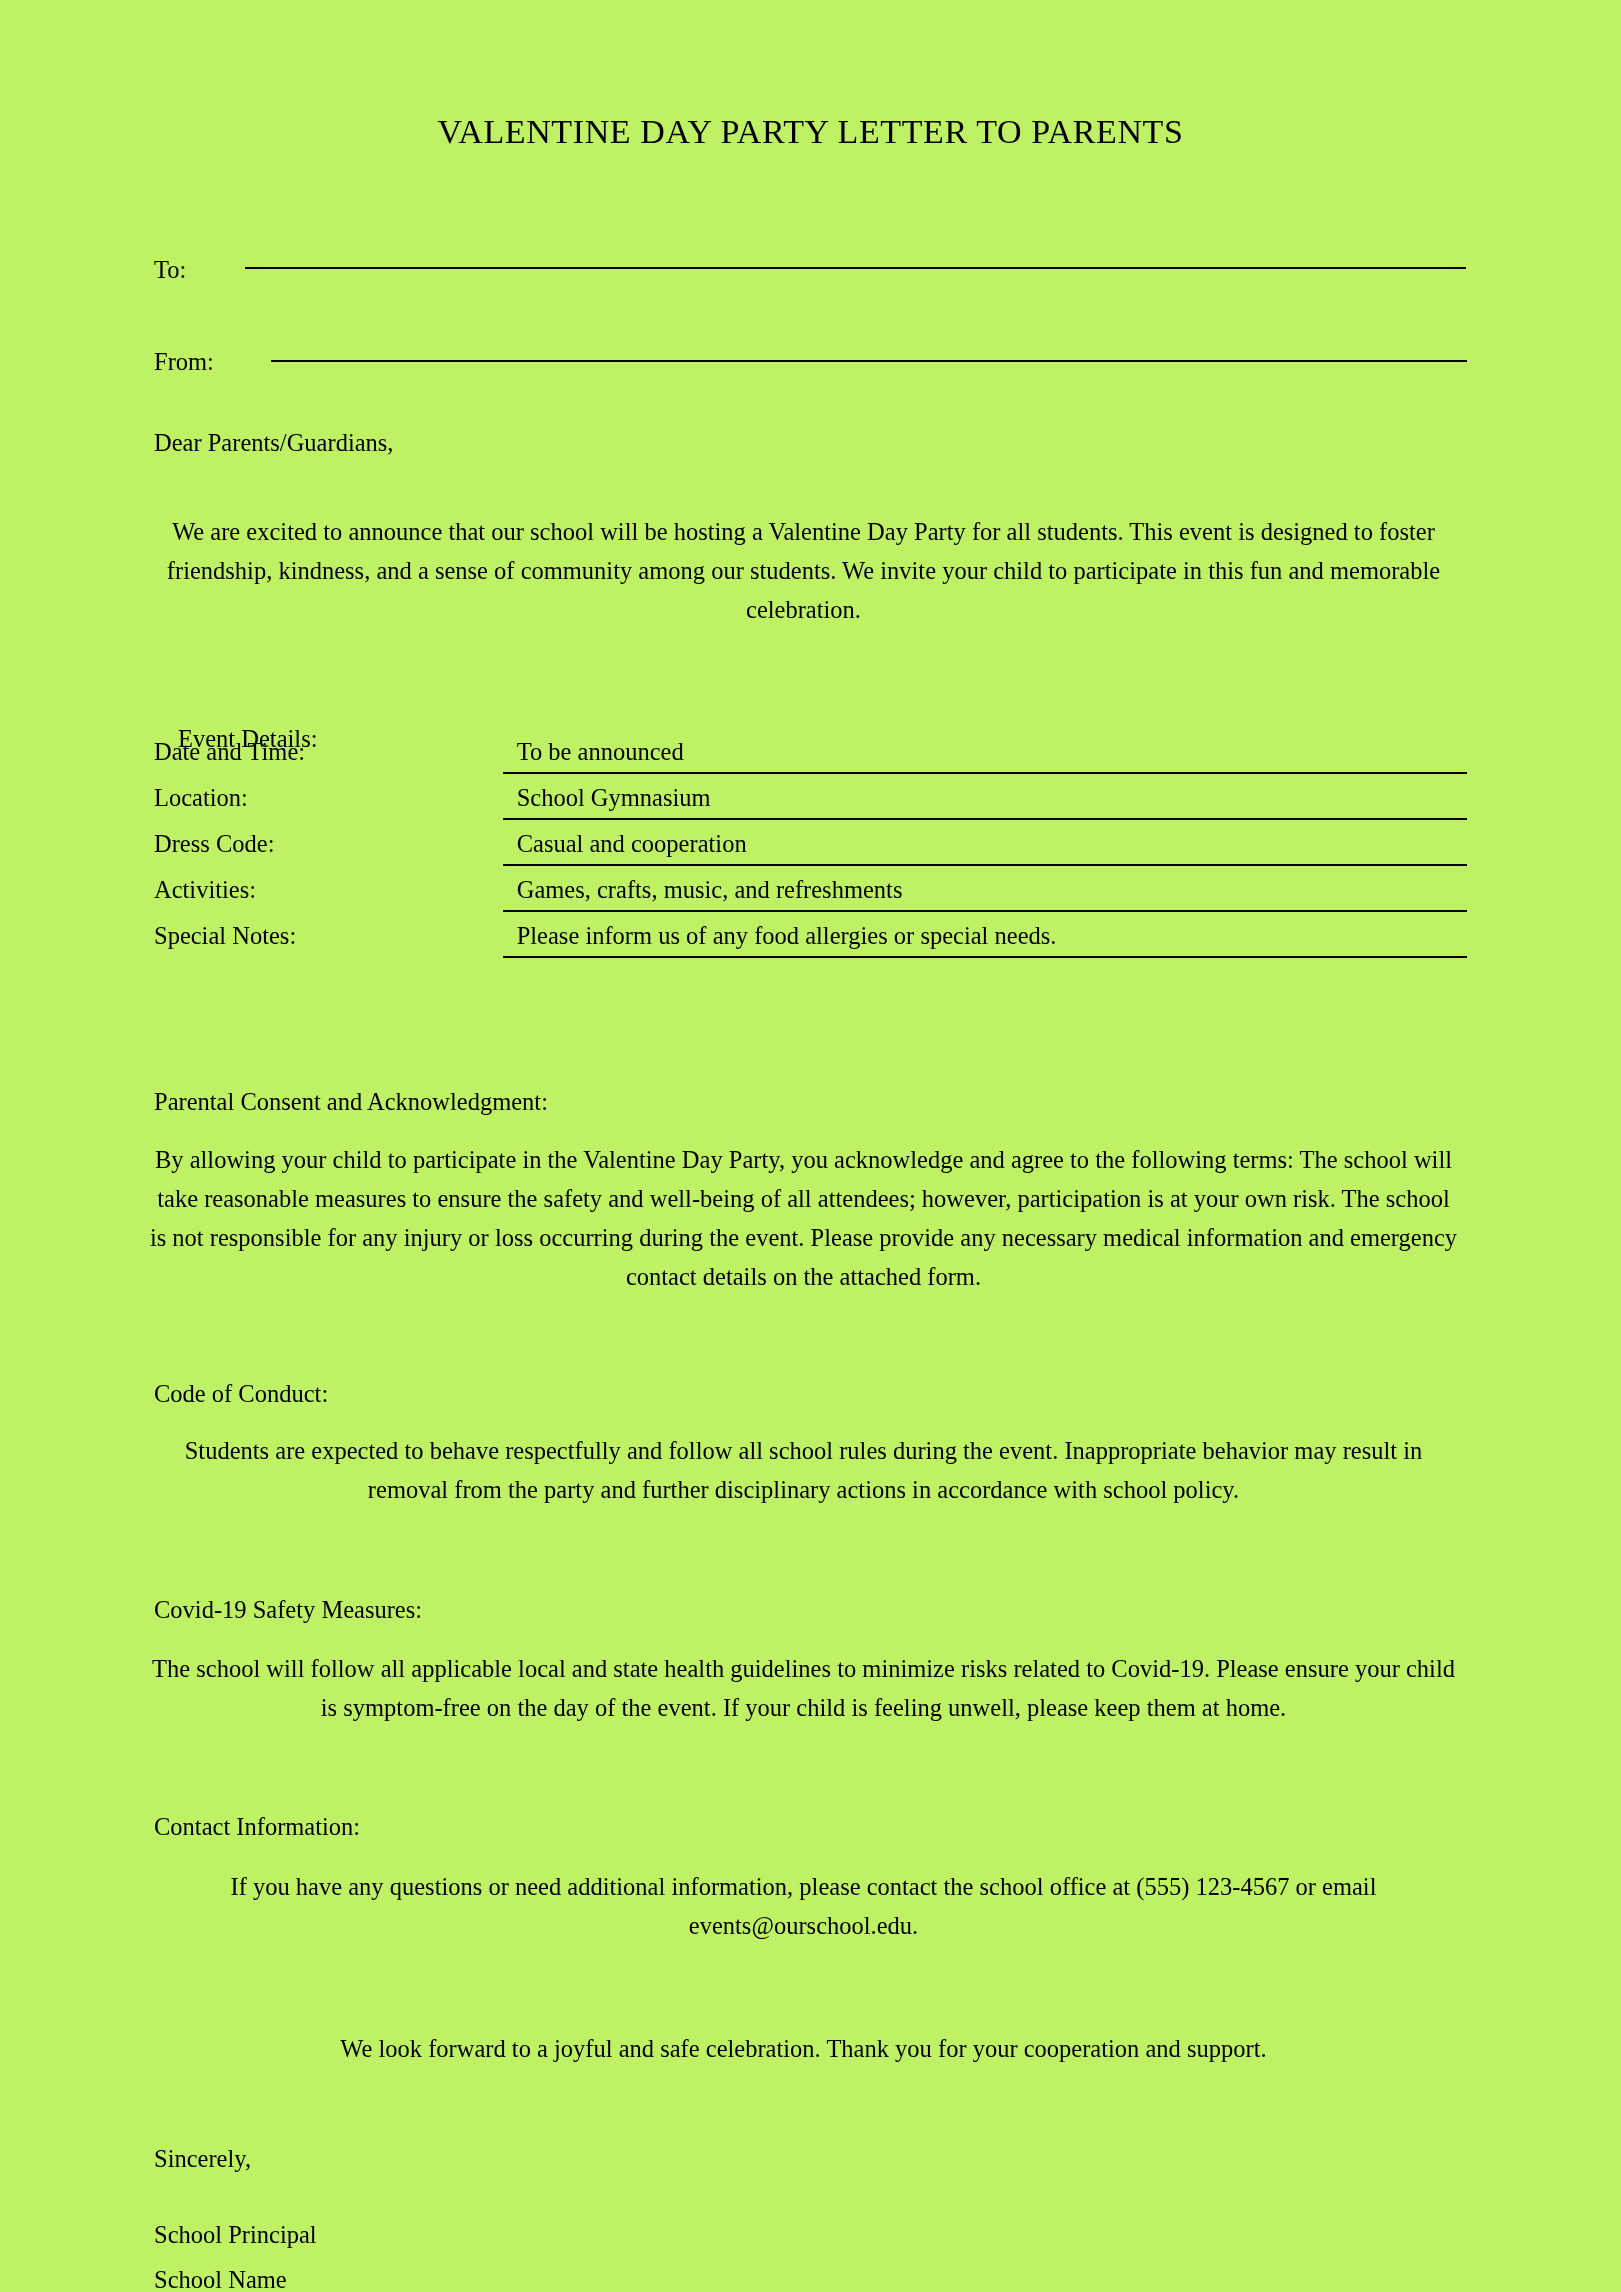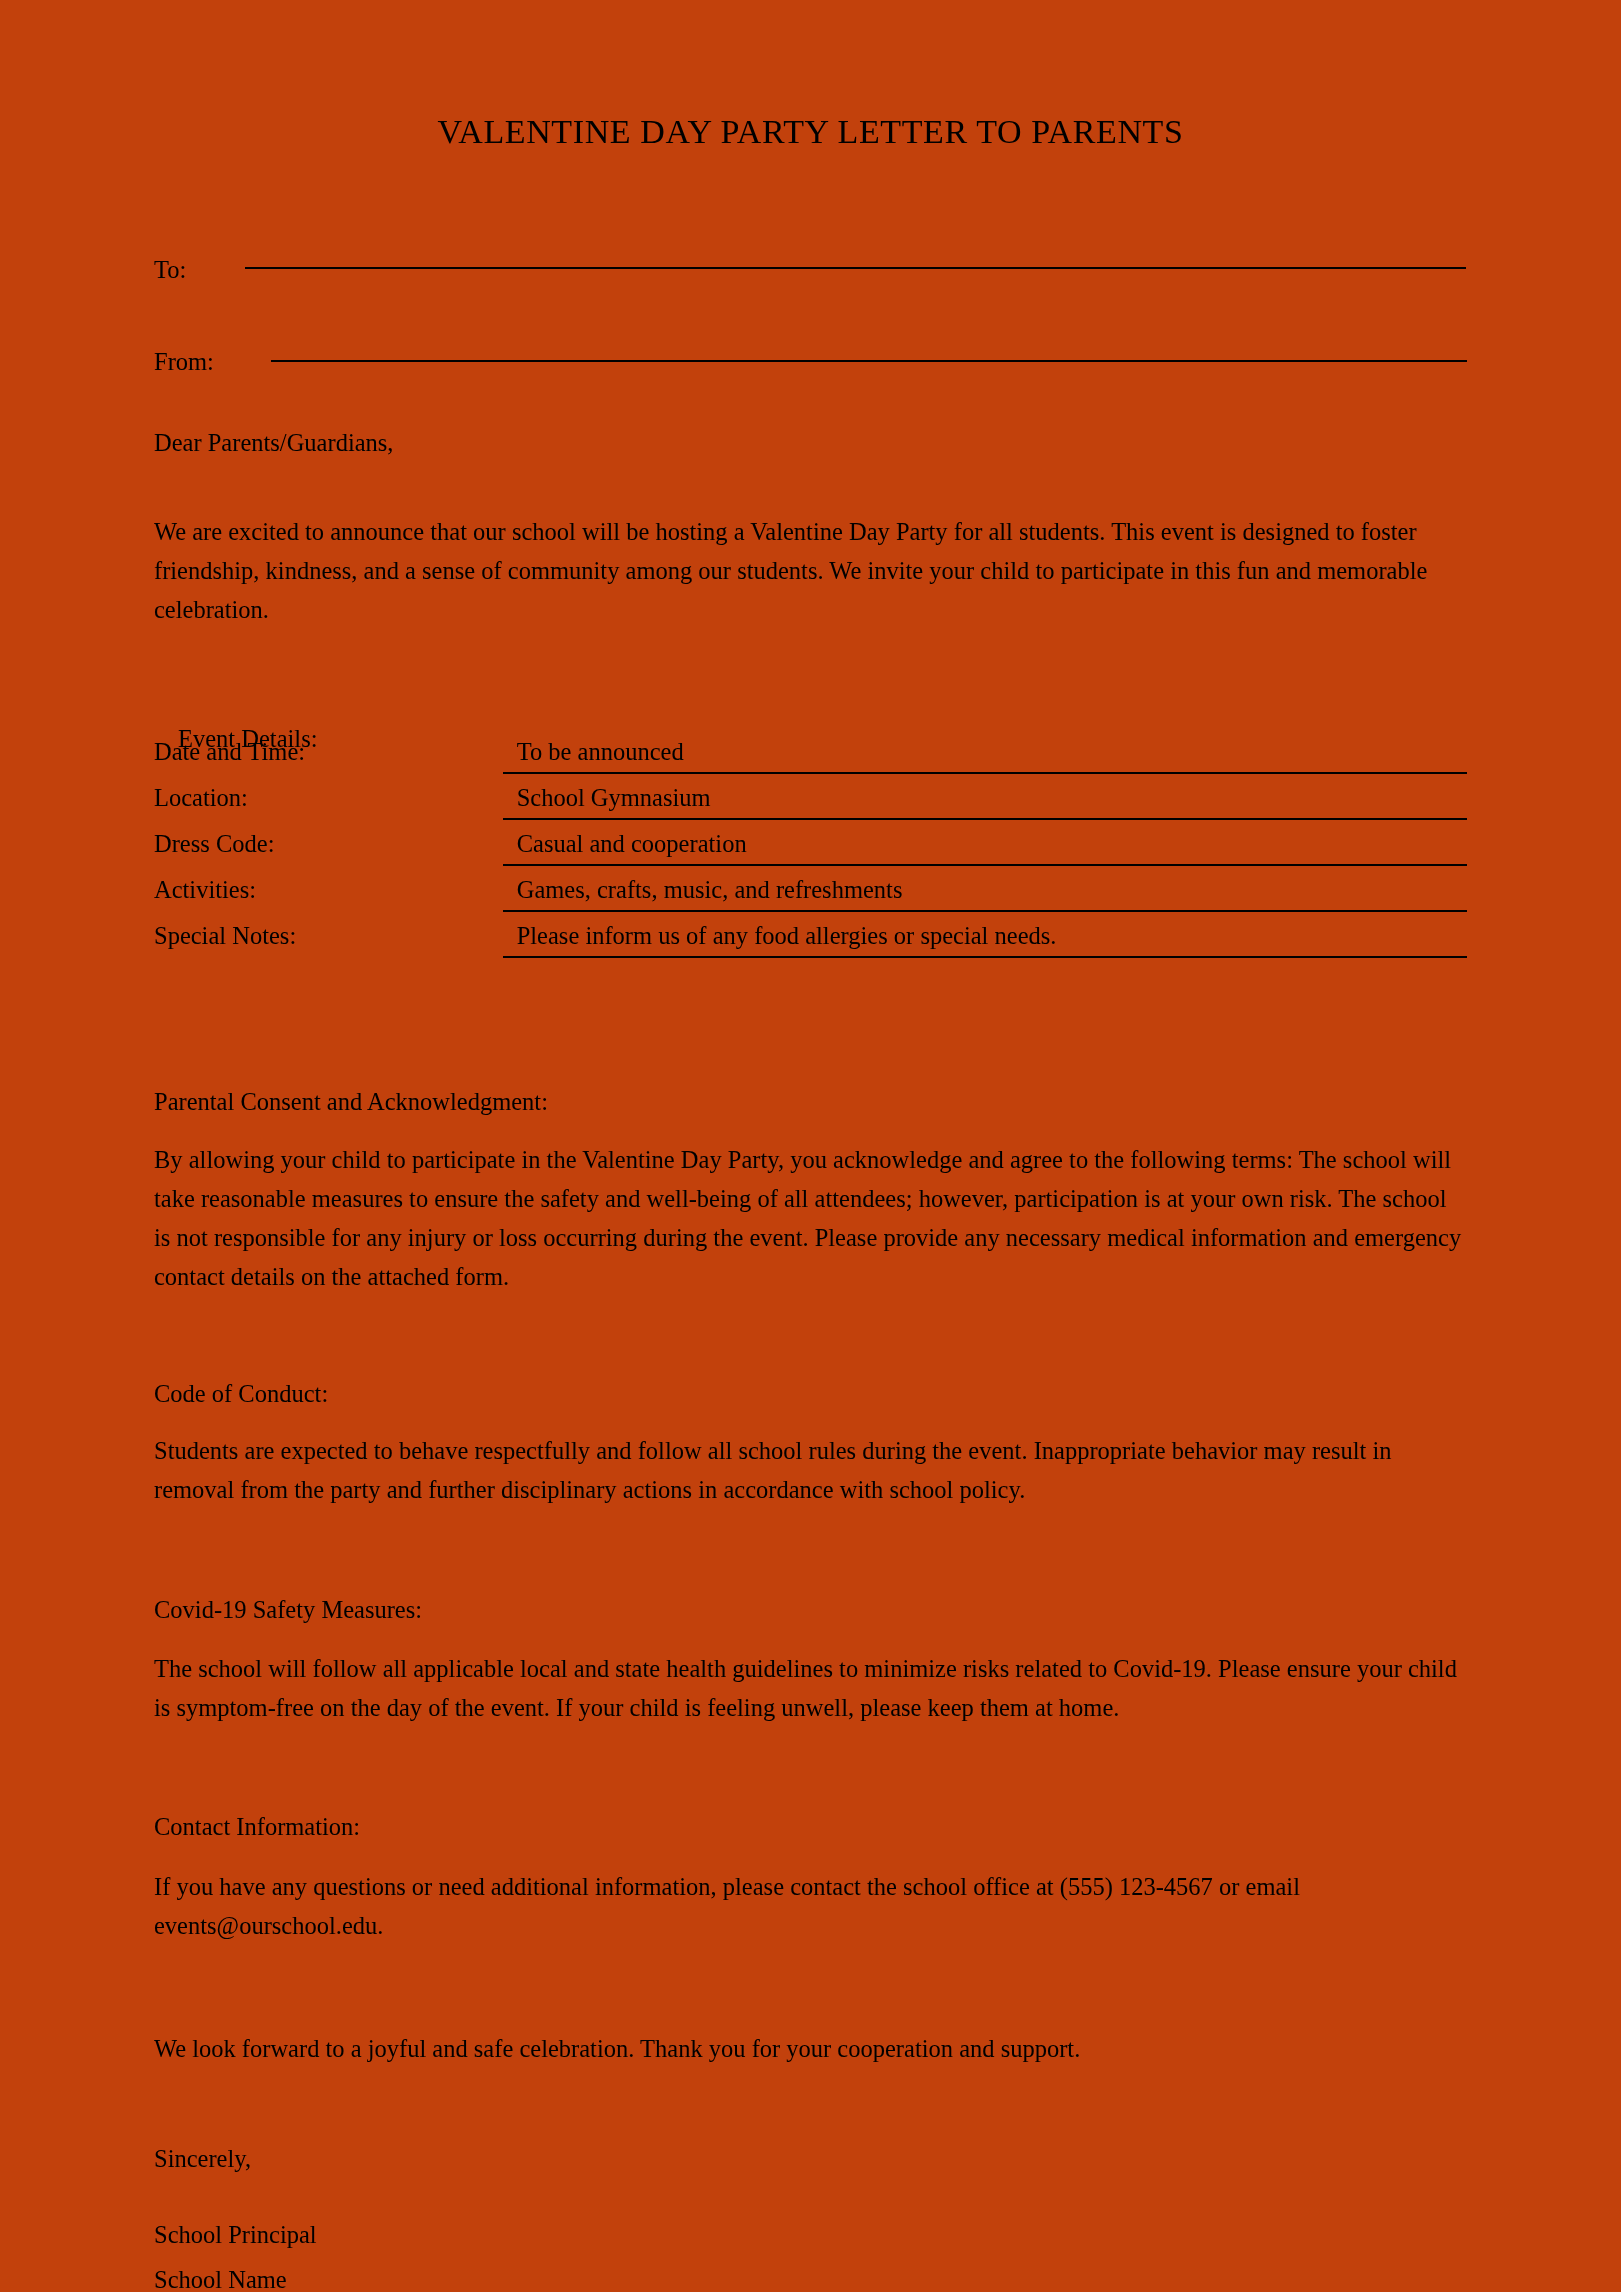--- a/index.html
+++ b/index.html
@@ -8,21 +8,21 @@
     background: #ffffff;
   }
   body {
     font-family: "Liberation Serif", "DejaVu Serif", serif;
     color: #000000;
   }
   .page {
     position: relative;
     width: 1621px;
     height: 2293px;
-    background: #c2410c;
+    background: #bef264;
     overflow: hidden;
     box-sizing: border-box;
   }
 
   
   .doc-title {
     position: absolute;
     left: 0;
     top: 115px;
     width: 1621px;
@@ -42,25 +42,25 @@
   }
   .field-rule {
     position: absolute;
     height: 0;
     border-bottom: 2.9px solid #000000;
   }
 
   
   .para {
     position: absolute;
-    left: 154px;
+    left: 147px;
     width: 1313px;
     font-size: 24.5px;
     line-height: 39px;
-    text-align: left;
+    text-align: center;
   }
 
   .section-head {
     position: absolute;
     left: 154px;
     font-size: 24.5px;
     line-height: 1;
     white-space: nowrap;
     text-align: right;
   }

